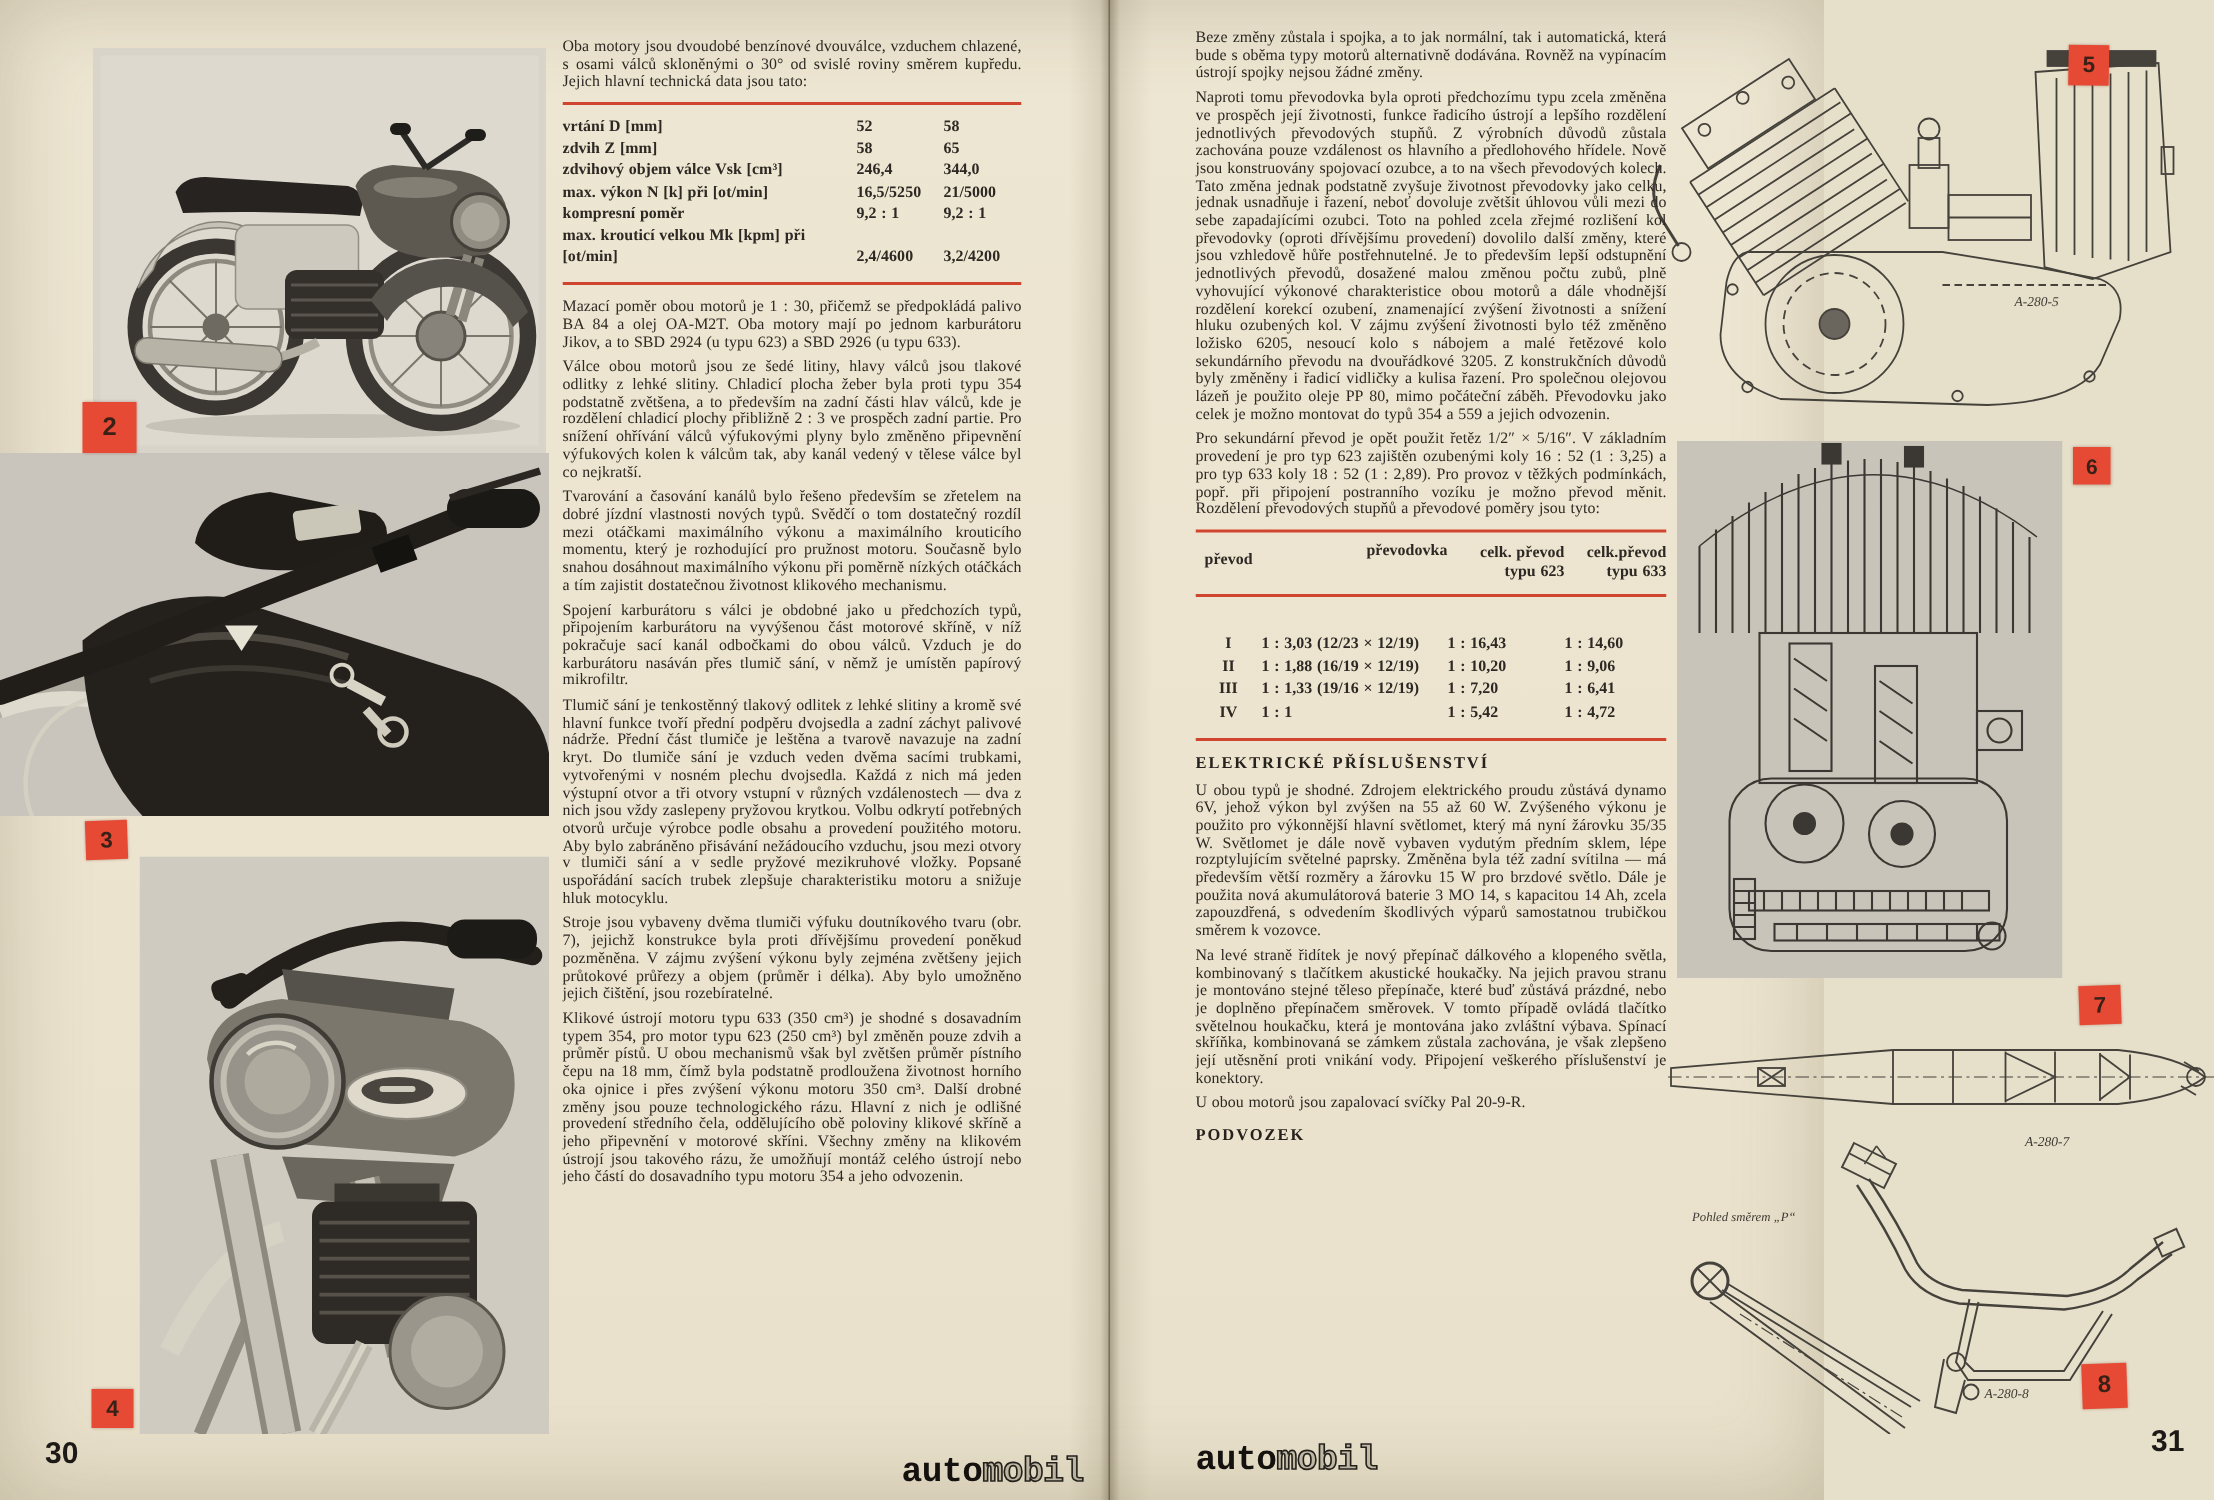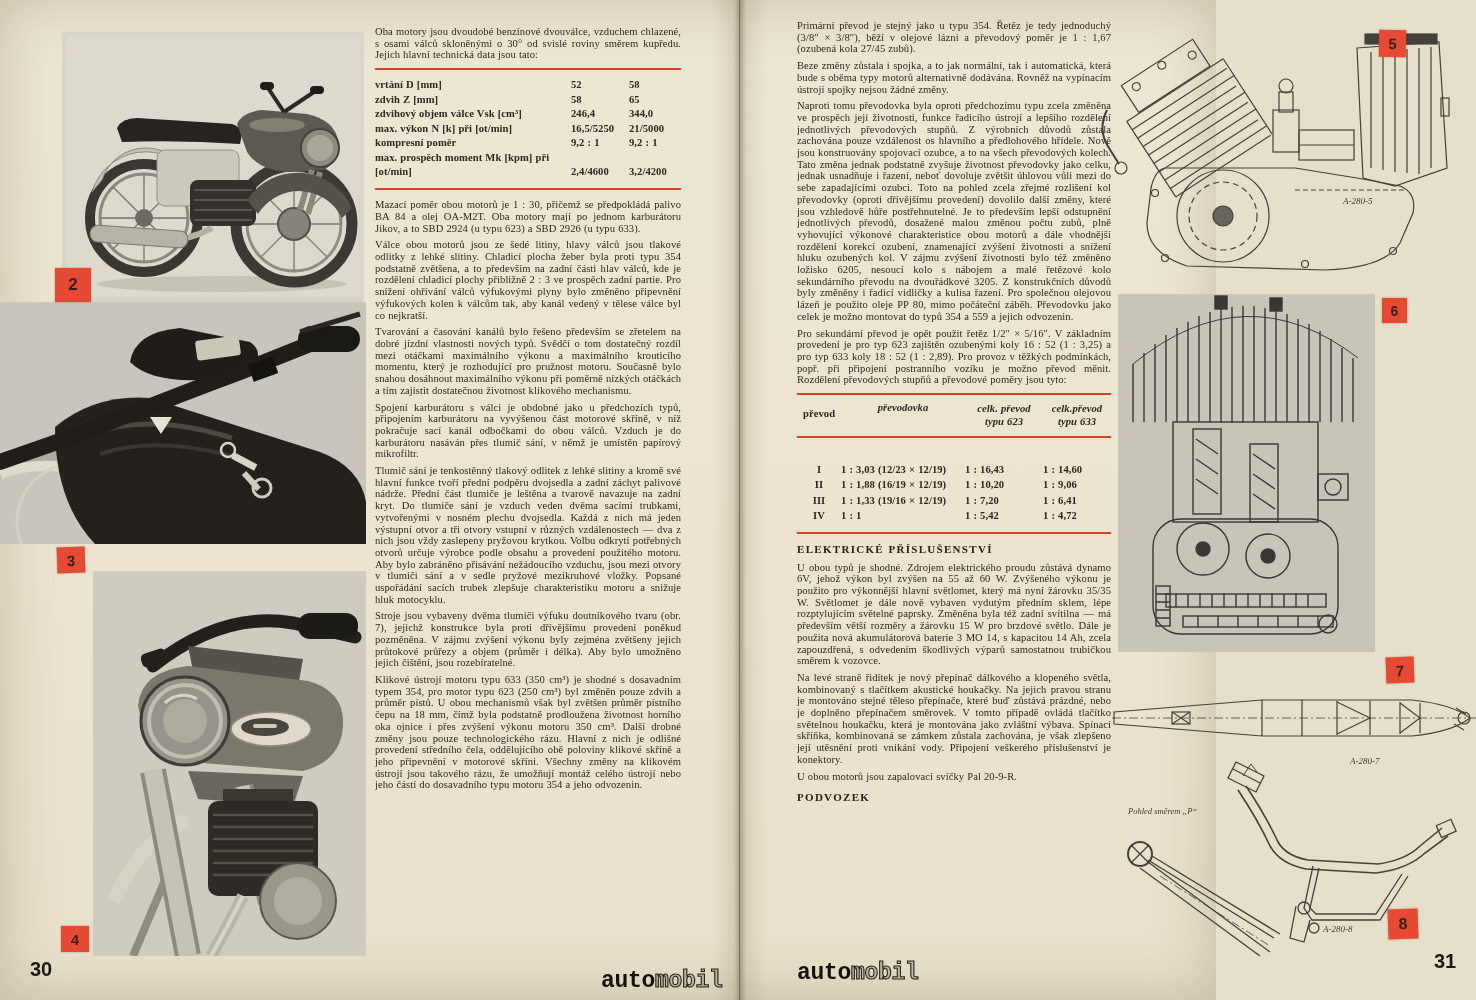--- a/index.html
+++ b/index.html
@@ -37,21 +37,21 @@
   .red-table{
     border-top:2px solid #d0452f;border-bottom:2px solid #d0452f;
     margin:7px 0 9px 0;padding:7px 0 9px 0;font-weight:bold;text-align:left;
   }
   .spec-head,.spec-row{display:grid;grid-template-columns:196px 58px 52px;}
   .spec-head{border-bottom:2px solid #d0452f;padding-bottom:7px;margin-bottom:7px;}
   .spec-colhead span{display:block;line-height:13px;}
   .spec-row{align-items:end;line-height:13.6px;margin:1px 0;}
   .gear-head,.gear-row{display:grid;grid-template-columns:44px 124px 78px 68px;}
   .gear-head{border-bottom:2px solid #d0452f;padding-bottom:8px;margin-bottom:24px;}
-  .gear-colhead{text-align:center;font-style:italic;}
+  .gear-colhead{text-align:right;}
   .gear-colhead span{display:block;line-height:13px;}
   .gear-head .h-gear{align-self:start;text-align:left;padding-left:6px;padding-top:6px;}
   .gear-row{line-height:15.2px;}
   .gear-row .g{text-align:center;}
   
   .figure{position:absolute;z-index:1;}
   .figure svg{display:block;}
   .marker{
     position:absolute;background:#e64a35;z-index:6;
     display:flex;align-items:center;justify-content:center;
@@ -186,21 +186,21 @@
         <div>max. výkon N [k] při [ot/min]</div>
         <div>16,5/5250</div>
         <div>21/5000</div>
       </div>
       <div class="spec-row">
         <div>kompresní poměr</div>
         <div>9,2 : 1</div>
         <div>9,2 : 1</div>
       </div>
       <div class="spec-row">
-        <div>max. prospěch moment Mk [kpm] při [ot/min]</div>
+        <div>max. krouticí velkou Mk [kpm] při [ot/min]</div>
         <div>2,4/4600</div>
         <div>3,2/4200</div>
       </div>
     </div>
 
     <p>Mazací poměr obou motorů je 1 : 30, přičemž se předpokládá palivo BA 84 a olej OA-M2T. Oba motory mají po jednom karburátoru Jikov, a to SBD 2924 (u typu 623) a SBD 2926 (u typu 633).</p>
     <p>Válce obou motorů jsou ze šedé litiny, hlavy válců jsou tlakové odlitky z lehké slitiny. Chladicí plocha žeber byla proti typu 354 podstatně zvětšena, a to především na zadní části hlav válců, kde je rozdělení chladicí plochy přibližně 2 : 3 ve prospěch zadní partie. Pro snížení ohřívání válců výfukovými plyny bylo změněno připevnění výfukových kolen k válcům tak, aby kanál vedený v tělese válce byl co nejkratší.</p>
     <p>Tvarování a časování kanálů bylo řešeno především se zřetelem na dobré jízdní vlastnosti nových typů. Svědčí o tom dostatečný rozdíl mezi otáčkami maximálního výkonu a maximálního krouticího momentu, který je rozhodující pro pružnost motoru. Současně bylo snahou dosáhnout maximálního výkonu při poměrně nízkých otáčkách a tím zajistit dostatečnou životnost klikového mechanismu.</p>
     <p>Spojení karburátoru s válci je obdobné jako u předchozích typů, připojením karburátoru na vyvýšenou část motorové skříně, v níž pokračuje sací kanál odbočkami do obou válců. Vzduch je do karburátoru nasáván přes tlumič sání, v němž je umístěn papírový mikrofiltr.</p>
     <p>Tlumič sání je tenkostěnný tlakový odlitek z lehké slitiny a kromě své hlavní funkce tvoří přední podpěru dvojsedla a zadní záchyt palivové nádrže. Přední část tlumiče je leštěna a tvarově navazuje na zadní kryt. Do tlumiče sání je vzduch veden dvěma sacími trubkami, vytvořenými v nosném plechu dvojsedla. Každá z nich má jeden výstupní otvor a tři otvory vstupní v různých vzdálenostech — dva z nich jsou vždy zaslepeny pryžovou krytkou. Volbu odkrytí potřebných otvorů určuje výrobce podle obsahu a provedení použitého motoru. Aby bylo zabráněno přisávání nežádoucího vzduchu, jsou mezi otvory v tlumiči sání a v sedle pryžové mezikruhové vložky. Popsané uspořádání sacích trubek zlepšuje charakteristiku motoru a snižuje hluk motocyklu.</p>
@@ -217,21 +217,20 @@
   <div class="marker" style="left:61px;top:926px;width:28px;height:26px;font-size:15px;">
       <span>4</span>
     </div>
 
   <div class="pagenum" style="left:30px;top:958px;">30</div>
   <div class="logo" style="left:601px;top:968px;"><span class="solid">auto</span><span class="outline">mobil</span></div>
 
   <div class="spine"></div>
 
   <div class="col colR">
-    <p>Primární převod je stejný jako u typu 354. Řetěz je tedy jednoduchý (3/8″ × 3/8″), běží v olejové lázni a převodový poměr je 1 : 1,67 (ozubená kola 27/45 zubů).</p>
     <p>Beze změny zůstala i spojka, a to jak normální, tak i automatická, která bude s oběma typy motorů alternativně dodávána. Rovněž na vypínacím ústrojí spojky nejsou žádné změny.</p>
     <p>Naproti tomu převodovka byla oproti předchozímu typu zcela změněna ve prospěch její životnosti, funkce řadicího ústrojí a lepšího rozdělení jednotlivých převodových stupňů. Z výrobních důvodů zůstala zachována pouze vzdálenost os hlavního a předlohového hřídele. Nově jsou konstruovány spojovací ozubce, a to na všech převodových kolech. Tato změna jednak podstatně zvyšuje životnost převodovky jako celku, jednak usnadňuje i řazení, neboť dovoluje zvětšit úhlovou vůli mezi do sebe zapadajícími ozubci. Toto na pohled zcela zřejmé rozlišení kol převodovky (oproti dřívějšímu provedení) dovolilo další změny, které jsou vzhledově hůře postřehnutelné. Je to především lepší odstupnění jednotlivých převodů, dosažené malou změnou počtu zubů, plně vyhovující výkonové charakteristice obou motorů a dále vhodnější rozdělení korekcí ozubení, znamenající zvýšení životnosti a snížení hluku ozubených kol. V zájmu zvýšení životnosti bylo též změněno ložisko 6205, nesoucí kolo s nábojem a malé řetězové kolo sekundárního převodu na dvouřádkové 3205. Z konstrukčních důvodů byly změněny i řadicí vidličky a kulisa řazení. Pro společnou olejovou lázeň je použito oleje PP 80, mimo počáteční záběh. Převodovku jako celek je možno montovat do typů 354 a 559 a jejich odvozenin.</p>
     <p>Pro sekundární převod je opět použit řetěz 1/2″ × 5/16″. V základním provedení je pro typ 623 zajištěn ozubenými koly 16 : 52 (1 : 3,25) a pro typ 633 koly 18 : 52 (1 : 2,89). Pro provoz v těžkých podmínkách, popř. při připojení postranního vozíku je možno převod měnit. Rozdělení převodových stupňů a převodové poměry jsou tyto:</p>
 
     <div class="red-table">
       <div class="gear-head">
         <div class="h-gear">převod</div>
         <div class="gear-colhead">převodovka</div>
         <div class="gear-colhead">
           <span>celk. převod</span>

